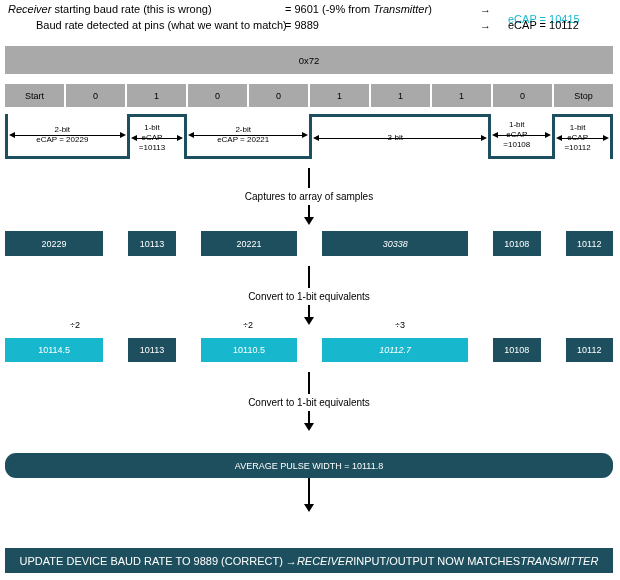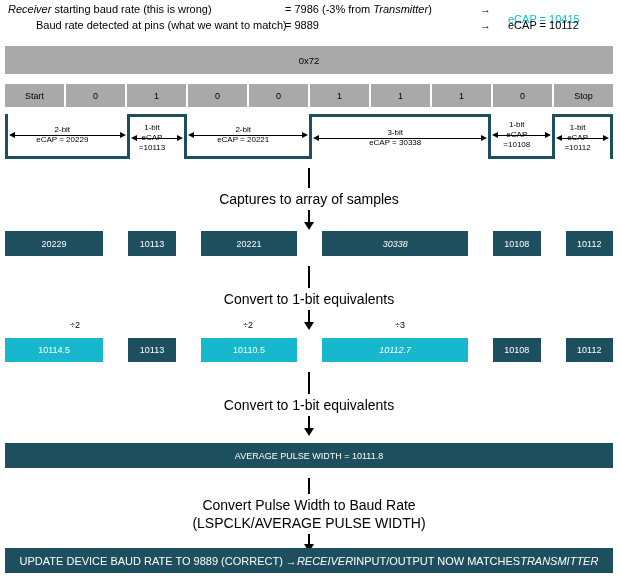--- a/index.html
+++ b/index.html
@@ -43,21 +43,21 @@
   .ahead-l,.ahead-r{position:absolute;top:calc(50% - 3px);width:0;height:0;border-top:3.5px solid transparent;border-bottom:3.5px solid transparent;}
   .ahead-l{left:0;border-right:6px solid #000;}
   .ahead-r{right:0;border-left:6px solid #000;}
   .mlabel{
     position:absolute;left:0;right:10px;top:50%;transform:translateY(-50%);
     text-align:center;font-size:8px;line-height:1.25;color:#000;
   }
   
   .flow{left:5px;width:608px;display:flex;flex-direction:column;align-items:center;}
   .fline{width:2.5px;background:#000;}
-  .ftext{font-size:14px;color:#000;margin:2px 0;text-align:center;line-height:1.3;}
+  .ftext{font-size:10px;color:#000;margin:2px 0;line-height:1.3;}
   .fhead{width:0;height:0;border-left:5px solid transparent;border-right:5px solid transparent;border-top:8px solid #000;}
   
   .dbar{left:5px;width:608px;height:25px;display:flex;gap:23px;}
   .dcell{
     background:var(--teal);color:#fff;font-size:9px;
     display:flex;align-items:center;justify-content:center;
     border-left:2px solid #fff;
   }
   .dcell:first-child{border-left:none;}
   .dcell.cyan{background:var(--cyan);}
@@ -67,21 +67,21 @@
     display:flex;align-items:center;justify-content:center;
     color:#fff;font-size:9px;white-space:nowrap;
   }
   .solid-bar i{font-style:italic;}
   .divisor{font-size:9px;color:#000;transform:translateX(-50%);}
 </style>
 </head>
 <body>
 
 <div class="abs hdr" style="left:8px;top:3px;"><i>Receiver</i><span> starting baud rate (this is wrong)</span></div>
-<div class="abs hdr" style="left:285px;top:3px;"><span>= 7986 (-3% from </span><i>Transmitter</i><span>)</span></div>
+<div class="abs hdr" style="left:285px;top:3px;"><span>= 9601 (-9% from </span><i>Transmitter</i><span>)</span></div>
 <div class="abs hdr" style="left:480px;top:3px;">→</div>
 <div class="abs hdr ecap-cyan" style="left:508px;top:13px;">eCAP = 10415</div>
 
 <div class="abs hdr" style="left:8px;top:19px;padding-left:28px;">Baud rate detected at pins (what we want to match)</div>
 <div class="abs hdr" style="left:285px;top:19px;">= 9889</div>
 <div class="abs hdr" style="left:480px;top:19px;">→</div>
 <div class="abs hdr" style="left:508px;top:19px;">eCAP = 10112</div>
 
 <div class="abs byte-bar">
     <span>0x72</span>
@@ -134,21 +134,20 @@
         </div>
     </div>
   </div>
   <div class="seg high" style="left:304px;width:182.4px;">
     <div class="measure">
       <div class="mline"></div>
       <div class="ahead-l"></div>
       <div class="ahead-r"></div>
       <div class="mlabel">
           <div>3-bit</div>
-          <div>eCAP = 30338</div>
         </div>
     </div>
   </div>
   <div class="seg low" style="left:486.4px;width:60.8px;">
     <div class="measure">
       <div class="mline"></div>
       <div class="ahead-l"></div>
       <div class="ahead-r"></div>
       <div class="mlabel">
           <div>1-bit</div>
@@ -205,30 +204,26 @@
   <div class="dcell w1">10112</div>
 </div>
 
 <div class="abs flow" style="top:372px;">
   <div class="fline" style="height:22px;"></div>
   <div class="ftext">Convert to 1-bit equivalents</div>
   <div class="fline" style="height:12px;"></div>
   <div class="fhead"></div>
 </div>
 
-<div class="abs solid-bar" style="top:443px;">
+<div class="abs solid-bar" style="top:453px;border-radius:11px;">
   <span>AVERAGE PULSE WIDTH = 10111.8</span>
 </div>
 
 <div class="abs flow" style="top:478px;">
   <div class="fline" style="height:16px;"></div>
-  <div class="ftext">
-    <div>Convert Pulse Width to Baud Rate</div>
-    <div>(LSPCLK/AVERAGE PULSE WIDTH)</div>
-  </div>
   <div class="fline" style="height:10px;"></div>
   <div class="fhead"></div>
 </div>
 
 <div class="abs solid-bar" style="top:548px;font-size:11px;">
   <span>UPDATE DEVICE BAUD RATE TO 9889 (CORRECT) → </span>
     <i>RECEIVER</i>
     <span> INPUT/OUTPUT NOW MATCHES </span>
     <i>TRANSMITTER</i>
 </div>

